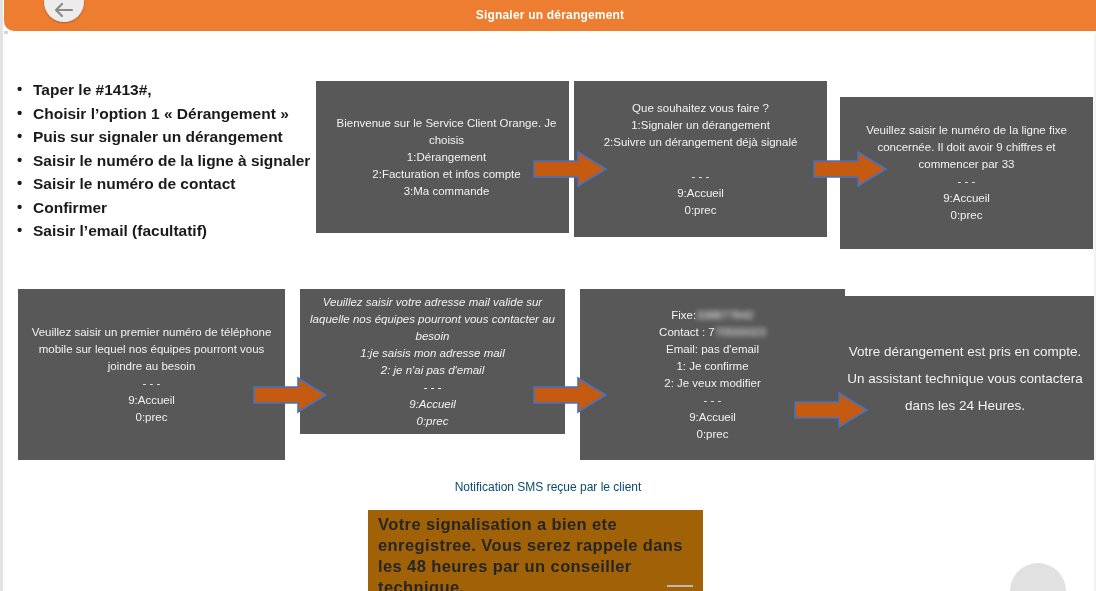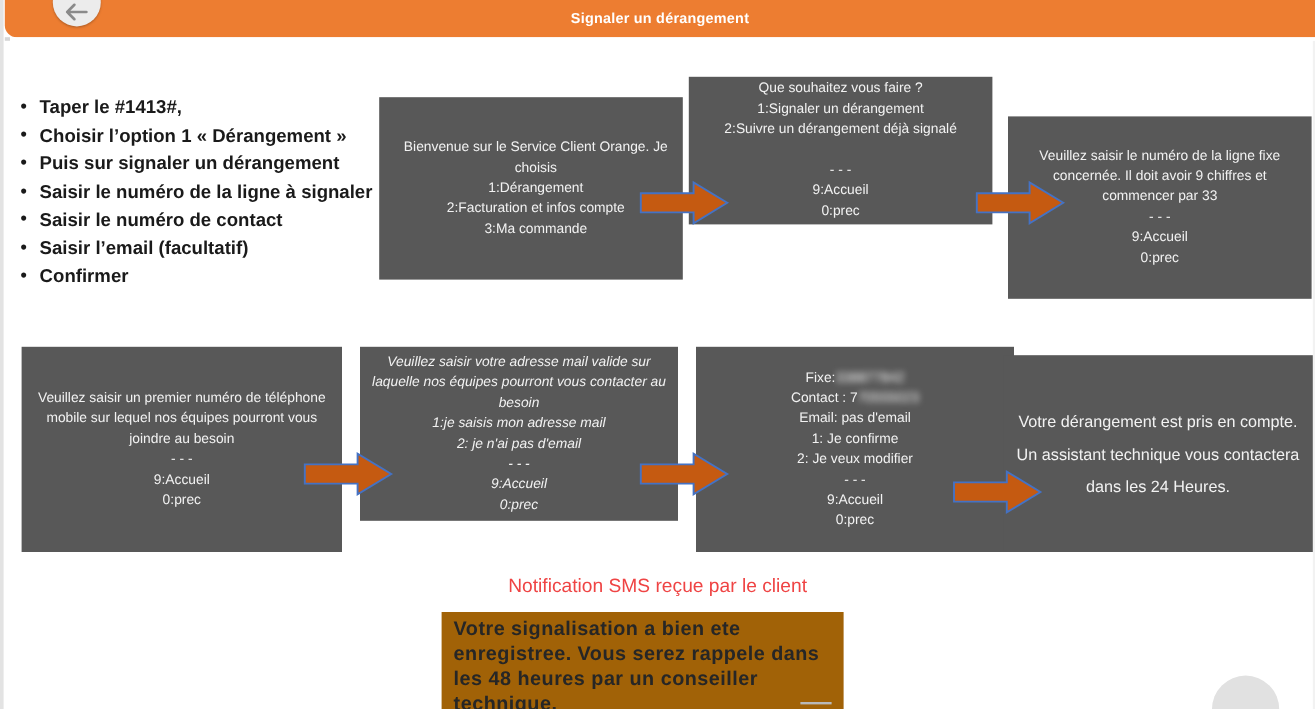--- a/index.html
+++ b/index.html
@@ -138,22 +138,22 @@
     position: absolute;
     z-index: 5;
   }
 
   
   .sms-title {
     position: absolute;
     left: 0; right: 0;
     top: 480px;
     text-align: center;
-    color: #ef4444;
-    font-size: 16px;
+    color: #0c4a6e;
+    font-size: 12px;
     font-weight: normal;
     font-family: "Liberation Sans", sans-serif;
   }
   .sms-bubble {
     position: absolute;
     left: 368px;
     top: 510px;
     width: 335px;
     height: 81px;
     background: #a16207;
@@ -200,40 +200,40 @@
   </div>
 
   <div class="corner-circle"></div>
 
   <ul class="bullets">
     <li>Taper le #1413#,</li>
     <li>Choisir l’option 1 « Dérangement »</li>
     <li>Puis sur signaler un dérangement</li>
     <li>Saisir le numéro de la ligne à signaler</li>
     <li>Saisir le numéro de contact</li>
+    <li>Confirmer</li>
     <li>Saisir l’email (facultatif)</li>
-    <li>Confirmer</li>
   </ul>
 
   <div class="ivr-box" style="left:316px; top:81px; width:253px; height:152px;padding-left:16px;">
     <div class="lines">
       <div>Bienvenue sur le Service Client Orange. Je choisis</div>
       <div>1:Dérangement</div>
       <div>2:Facturation et infos compte</div>
       <div>3:Ma commande</div>
     </div>
   </div>
 
   <div class="arrow" style="left:532px; top:149px;">
     <svg width="76" height="40" viewBox="0 0 76 40">
       <path d="M2 12 L46 12 L46 3 L74 20 L46 37 L46 28 L2 28 Z" fill="#C55A11" stroke="#4472C4" stroke-width="1.6"></path>
     </svg>
   </div>
 
-  <div class="ivr-box" style="left:574px; top:64px; width:253px; height:123px;">
+  <div class="ivr-box" style="left:574px; top:81px; width:253px; height:156px;">
     <div class="lines">
       <div>Que souhaitez vous faire ?</div>
       <div>1:Signaler un dérangement</div>
       <div>2:Suivre un dérangement déjà signalé</div>
       <div>&nbsp;</div>
       <div>- - -</div>
       <div>9:Accueil</div>
       <div>0:prec</div>
     </div>
   </div>

